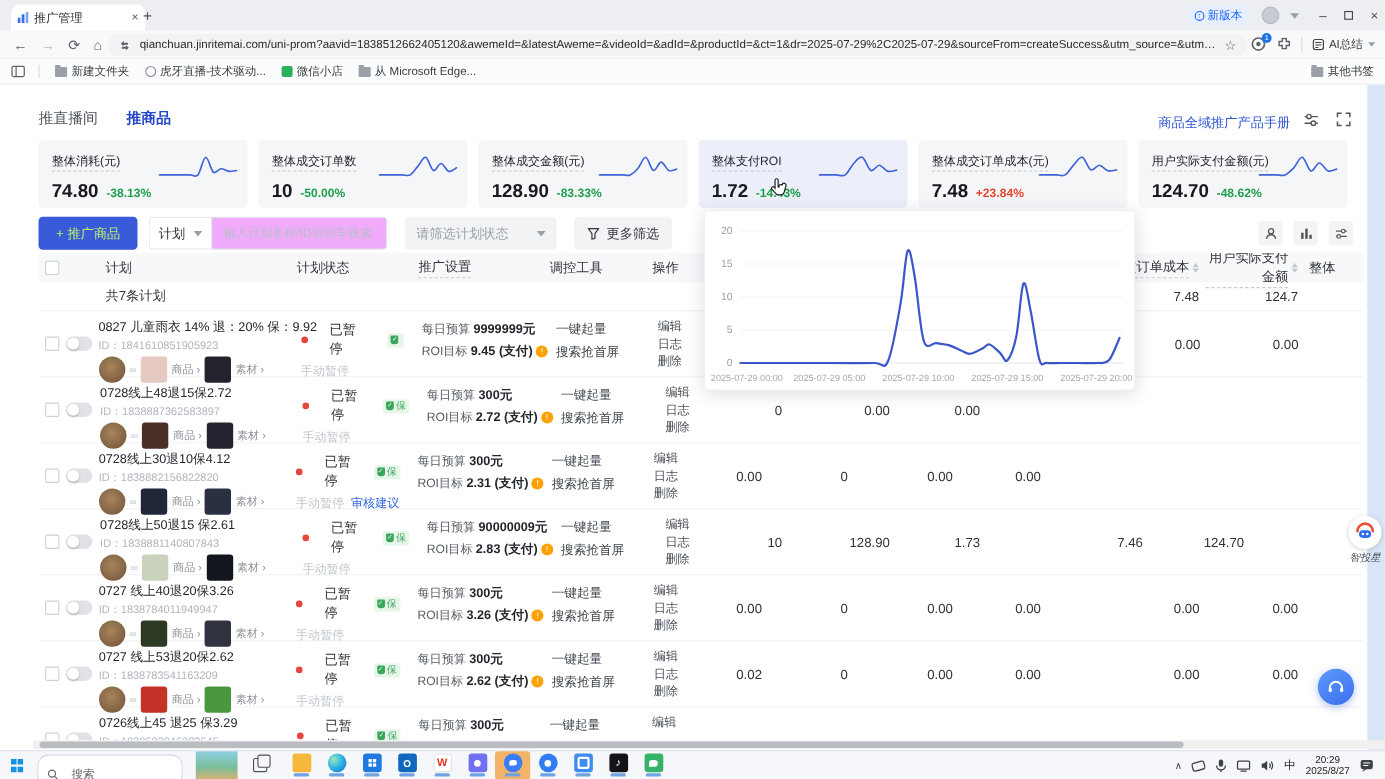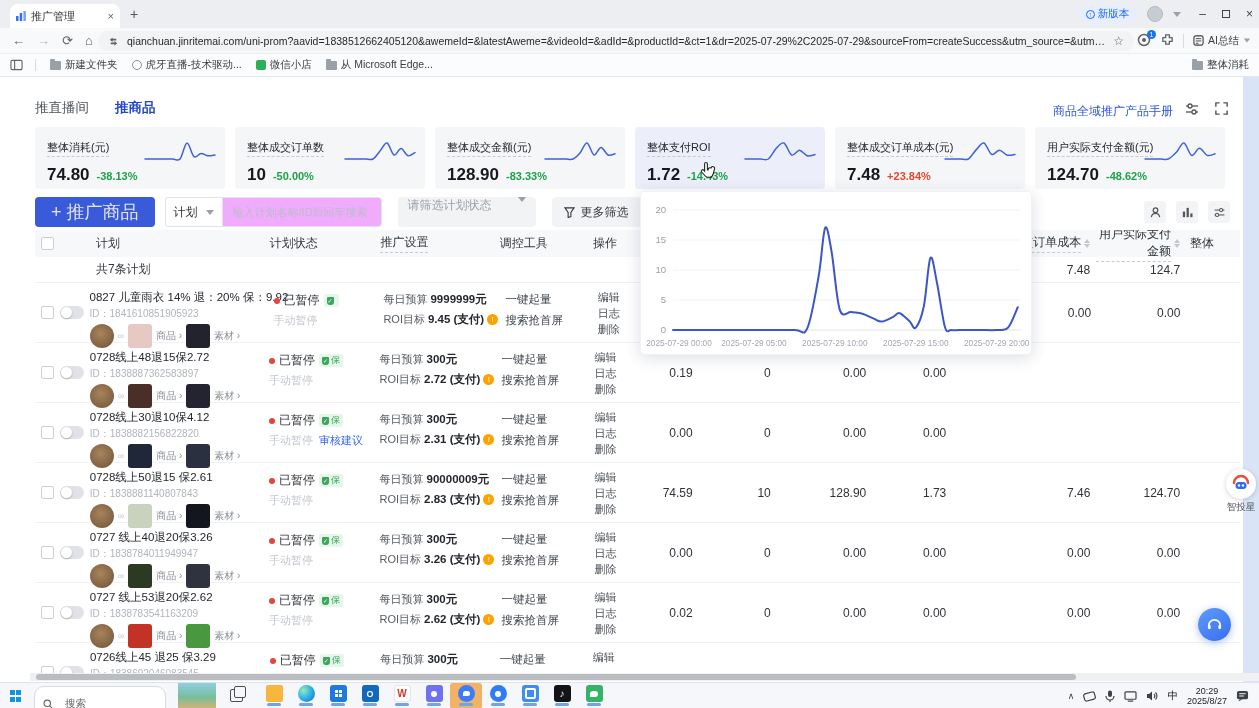--- a/index.html
+++ b/index.html
@@ -1,20 +1,20 @@
 <!DOCTYPE html>
 <html><head>
 <meta charset="utf-8">
 <style>
   html,body{margin:0;padding:0;width:1259px;height:708px;overflow:hidden;background:#fff;
     font-family:"Liberation Sans","DejaVu Sans",sans-serif;-webkit-font-smoothing:antialiased;}
   *{box-sizing:border-box;}
   
   .tabbar{position:relative;height:28px;background:#eceef2;}
-  .btab{position:absolute;left:10px;top:4px;width:110px;height:24px;background:#fff;border-radius:8px 8px 0 0;
+  .btab{position:absolute;left:10px;top:4px;width:122px;height:24px;background:#fff;border-radius:8px 8px 0 0;
     display:flex;align-items:center;padding:0 6px;font-size:11px;color:#333;gap:5px;}
   .btab .close{margin-left:auto;color:#666;font-size:11px;cursor:pointer;}
   .newtab{position:absolute;left:130px;top:6px;font-size:14px;color:#555;}
   .tab-right{position:absolute;right:6px;top:0;height:28px;display:flex;align-items:center;gap:10px;}
   .newver{background:#e7efff;color:#1a66ff;font-size:10.5px;padding:2px 8px;border-radius:10px;display:flex;align-items:center;gap:3px;}
   .newver .dot-i{width:9px;height:9px;border:1px solid #1a66ff;border-radius:50%;font-size:7px;line-height:8px;text-align:center;}
   .bavatar{width:16px;height:16px;border-radius:50%;background:#c7ccd4;border:1px solid #b3b9c2;}
   .wctl{display:flex;gap:16px;align-items:center;color:#444;font-size:12px;margin-left:8px;}
   .wmax{width:8px;height:8px;border:1px solid #444;display:inline-block;}
   .addressbar{position:relative;height:26px;background:#f8f9fb;display:flex;align-items:center;border-bottom:1px solid #eceef1;}
@@ -47,27 +47,27 @@
   .cards{position:absolute;left:35px;top:50px;display:flex;gap:10px;}
   .card{position:relative;width:190px;height:62px;background:#f5f6f8;border-radius:4px;padding:10px 12px 8px;}
   .card.hovered{background:#eceffa;}
   .card .lbl{font-size:11px;color:#23272d;border-bottom:1px dashed #c6cad2;display:inline-block;padding-bottom:1px;}
   .card .vrow{margin-top:8px;display:flex;align-items:baseline;gap:7px;}
   .card .val{font-size:17px;font-weight:bold;color:#16191d;}
   .card .dlt{font-size:11px;font-weight:bold;}
   .dlt.green{color:#1fa04b;} .dlt.red{color:#e5482e;}
   .spark{position:absolute;right:8px;top:10px;}
   .tbar{position:absolute;left:35px;top:120px;display:flex;align-items:center;height:30px;}
-  .btn-promote{height:30px;background:#3a5bd9;color:#e5e5e5;font-size:18px;border-radius:4px;padding:0 16px;display:flex;align-items:center;}
+  .btn-promote{height:30px;background:#3a5bd9;color:#bef264;font-size:12px;border-radius:4px;padding:0 16px;display:flex;align-items:center;}
   .sel-white{height:30px;border:1px solid #e0e3e8;border-right:none;border-radius:4px 0 0 4px;background:#fff;
     display:flex;align-items:center;font-size:12px;color:#333;padding:0 8px;gap:8px;margin-left:10px;}
   .search-box{height:30px;border:1px solid #e0e3e8;border-radius:0 4px 4px 0;background:#f0abfc;display:flex;align-items:center;width:160px;padding:0 8px;}
   .search-box input{border:none;outline:none;flex:1;font-size:11px;color:#333;background:transparent;font-family:inherit;}
   .search-box input::placeholder{color:#b8bec7;}
-  .sel-grey{height:30px;background:#f2f3f5;border-radius:4px;display:flex;font-size:12px;color:#9ba1aa;
+  .sel-grey{height:30px;background:#f2f3f5;border-radius:4px;display:flex;align-items:center;font-size:12px;color:#9ba1aa;
     padding:0 10px;gap:26px;margin-left:16px;}
   .btn-filter{height:30px;background:#f2f3f5;border-radius:4px;display:flex;align-items:center;font-size:12px;color:#33373d;
     padding:0 12px;gap:6px;margin-left:16px;}
   .caret{width:0;height:0;border-left:4px solid transparent;border-right:4px solid transparent;border-top:5px solid #9aa0a8;}
   .tbar-icons{position:absolute;right:29px;top:124px;display:flex;gap:10px;}
   .tico{width:22px;height:22px;background:#f3f4f6;border-radius:3px;display:flex;align-items:center;justify-content:center;color:#555;}
   
   .tablewrap{position:absolute;left:35px;top:153px;width:1205px;height:443px;overflow:hidden;font-size:12px;}
   .trow{display:flex;align-items:stretch;border-bottom:1px solid #f1f2f4;}
   .thead{background:#f7f8fa;height:27px;color:#33373d;border-bottom:none;}
@@ -89,21 +89,21 @@
   .cb{width:13px;height:13px;border:1px solid #ccd1d8;border-radius:2px;background:#fff;flex:none;}
   .toggle{width:24px;height:13px;border-radius:7px;background:#e0e2e7;position:relative;flex:none;}
   .toggle .knob{position:absolute;left:1px;top:1px;width:11px;height:11px;border-radius:50%;background:#fff;box-shadow:0 1px 2px rgba(0,0,0,.25);}
   .p-title{margin-top:7px;color:#23272d;font-weight:500;font-size:11.5px;white-space:nowrap;}
   .p-id{margin-top:2px;color:#b0b5bd;font-size:10px;}
   .p-assets{margin-top:3px;display:flex;align-items:center;gap:4px;}
   .avatar-sm{width:24px;height:24px;border-radius:50%;background:radial-gradient(circle at 45% 40%,#a8845d,#6e5236);flex:none;}
   .linkic{color:#c0c5cc;font-size:9px;}
   .thumb{width:24px;height:24px;border-radius:3px;flex:none;}
   .asset-link{color:#8a9097;font-size:10px;white-space:nowrap;}
-  .s-line1{margin-top:9px;display:flex;align-items:center;gap:4px;}
+  .s-line1{margin-top:9px;display:flex;align-items:center;gap:20px;}
   .dot{width:6px;height:6px;border-radius:50%;background:#e5453c;flex:none;}
   .s-status{color:#2f3338;font-size:12px;}
   .bao{background:#e6f6e9;border-radius:2px;padding:0 3px;height:13px;display:inline-flex;align-items:center;gap:2px;font-size:9px;color:#3aa65a;}
   .bao .sh{width:7px;height:8px;background:#3aa65a;border-radius:1px 1px 3px 3px;color:#fff;font-size:6px;line-height:8px;text-align:center;}
   .s-line2{margin-top:4px;font-size:11px;color:#c2c7ce;display:flex;gap:6px;}
   .review{color:#3567e0;}
   .set-line{margin-top:9px;font-size:11px;color:#565c64;white-space:nowrap;}
   .set-line b{color:#23272d;font-size:11.5px;}
   .set-line.second{margin-top:5px;display:flex;align-items:center;gap:3px;}
   .warn{width:11px;height:11px;border-radius:50%;background:#ffa200;color:#fff;font-size:8px;line-height:11px;text-align:center;flex:none;}
@@ -114,21 +114,21 @@
   .summary-label{color:#33373d;font-weight:500;display:flex;align-items:center;height:100%;}
   .hscroll{position:absolute;left:30px;top:596px;width:1229px;height:8px;background:#f0f0f0;}
   .hthumb{position:absolute;left:6px;top:1px;width:1040px;height:6px;background:#b9bcc1;border-radius:3px;}
   
   .popup{position:absolute;left:640px;top:114px;width:392px;height:164px;background:#fff;border-radius:4px;
     box-shadow:0 3px 16px rgba(40,50,80,.16);border:1px solid #f0f1f4;z-index:50;}
   
   .zhitou{position:absolute;right:1px;top:392px;width:34px;text-align:center;z-index:55;}
   .zt-face{width:30px;height:30px;margin:0 auto;background:#fff;border-radius:50%;box-shadow:0 1px 5px rgba(0,0,0,.18);
     display:flex;align-items:center;justify-content:center;}
-  .zt-label{font-size:9.5px;color:#4a5058;margin-top:2px;}
+  .zt-label{font-size:9.5px;color:#4a5058;margin-top:2px;font-style:italic;}
   .fab{position:absolute;left:1198px;top:531px;width:33px;height:33px;border-radius:50%;z-index:55;
     background:linear-gradient(145deg,#5d9bfa,#3a6ef0);box-shadow:0 2px 8px rgba(30,80,200,.35);
     display:flex;align-items:center;justify-content:center;}
   .cursor{position:absolute;left:700px;top:84px;z-index:60;}
   
   .taskbar{position:absolute;left:0;bottom:0;width:1259px;height:26px;background:#f5f7fa;border-top:1px solid #dfe3e9;z-index:80;}
   .startlogo{position:absolute;left:10px;top:7px;width:12px;height:12px;display:grid;grid-template-columns:5px 5px;grid-gap:1px;}
   .startlogo i{width:5px;height:5px;background:#1792e0;}
   .tsearch{position:absolute;left:34px;top:3px;width:132px;height:36px;background:#fff;border:1px solid #d7dbe2;border-radius:10px;
     display:flex;align-items:center;padding:0 8px;gap:12px;font-size:10.5px;color:#666;}
@@ -248,21 +248,21 @@
         <span class="shopic"></span>
         <span>微信小店</span>
       </span>
       <span class="bm">
         <span class="fold"></span>
         <span>从 Microsoft Edge...</span>
       </span>
     </span>
   <span class="bm bm-right">
       <span class="fold"></span>
-      <span>整体消耗</span>
+      <span>其他书签</span>
     </span>
 </div>
 
 <div class="content">
   <div class="edge-strip"></div>
 
   <div class="page-tabs">
     <span class="ptab">推直播间</span>
     <span class="ptab active">推商品</span>
   </div>
@@ -522,21 +522,20 @@
             <div class="tool-line">一键起量</div>
             <div class="tool-line">搜索抢首屏</div>
           </div>
     <div class="c-ops">
             <div class="wrap">
               <div class="op">编辑</div>
               <div class="op">日志</div>
               <div class="op">删除</div>
             </div>
           </div>
-  <div class="c-num n1">0.19</div>
           <div class="c-num n2">0</div>
           <div class="c-num n3">0.00</div>
           <div class="c-num n4">0.00</div>
           <div class="c-num n5"></div>
           <div class="c-num n6"></div>
           <div class="c-num n7"></div>
         </div>
 
   <div class="trow drow">
     <div class="c-check">
@@ -644,21 +643,20 @@
             <div class="tool-line">一键起量</div>
             <div class="tool-line">搜索抢首屏</div>
           </div>
     <div class="c-ops">
             <div class="wrap">
               <div class="op">编辑</div>
               <div class="op">日志</div>
               <div class="op">删除</div>
             </div>
           </div>
-  <div class="c-num n1">74.59</div>
           <div class="c-num n2">10</div>
           <div class="c-num n3">128.90</div>
           <div class="c-num n4">1.73</div>
           <div class="c-num n5">7.46</div>
           <div class="c-num n6">124.70</div>
           <div class="c-num n7"></div>
         </div>
 
   <div class="trow drow">
     <div class="c-check">

